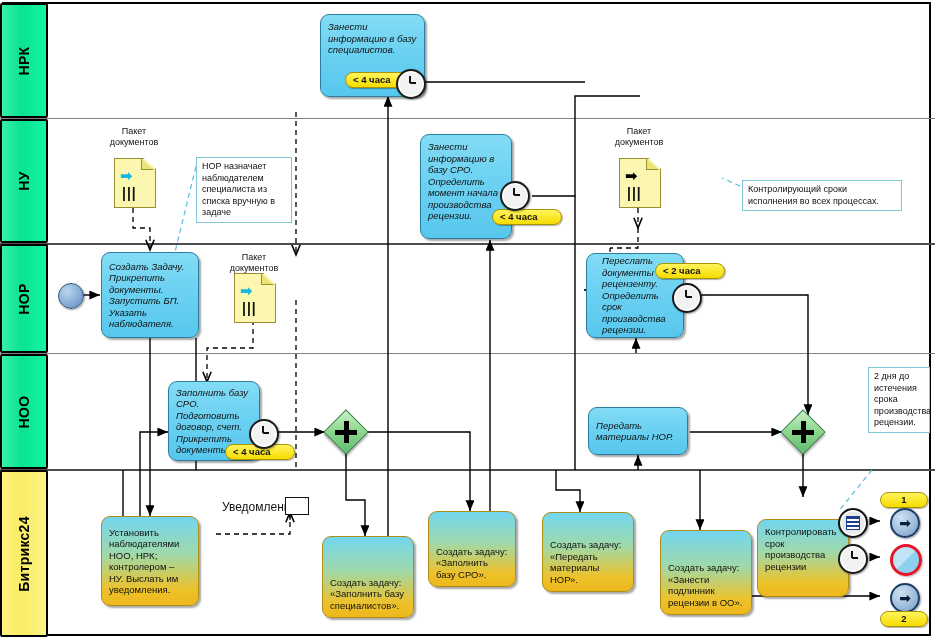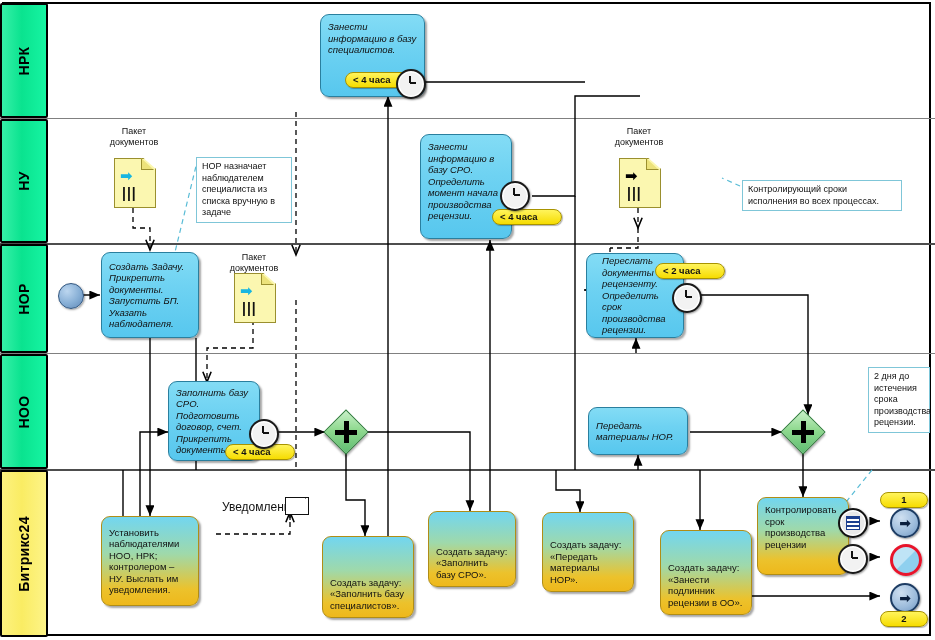--- a/index.html
+++ b/index.html
@@ -320,21 +320,21 @@
         <span class="txt ta-r">Создать задачу: «Передать материалы НОР».</span>
       </div>
   </div>
 
   <div class="task grad" style="left:660px;top:530px;width:92px;height:85px;">
     <div class="vbot">
         <span class="txt ta-r">Создать задачу: «Занести подлинник рецензии в ОО».</span>
       </div>
   </div>
 
-  <div class="task grad" style="left:757px;top:497px;width:92px;height:78px;">
+  <div class="task grad" style="left:757px;top:519px;width:92px;height:78px;">
     <div class="vt">
         <span class="txt ta-l">Контролировать срок производства рецензии</span>
       </div>
   </div>
   <div class="cond" style="left:838px;top:508px;">
       <i></i>
     </div>
   <div class="clock" style="left:838px;top:544px;"></div>
 
   <div class="badge" style="left:880px;top:492px;width:46px;text-align:center;padding:1px 0 2px 0;">1</div>

